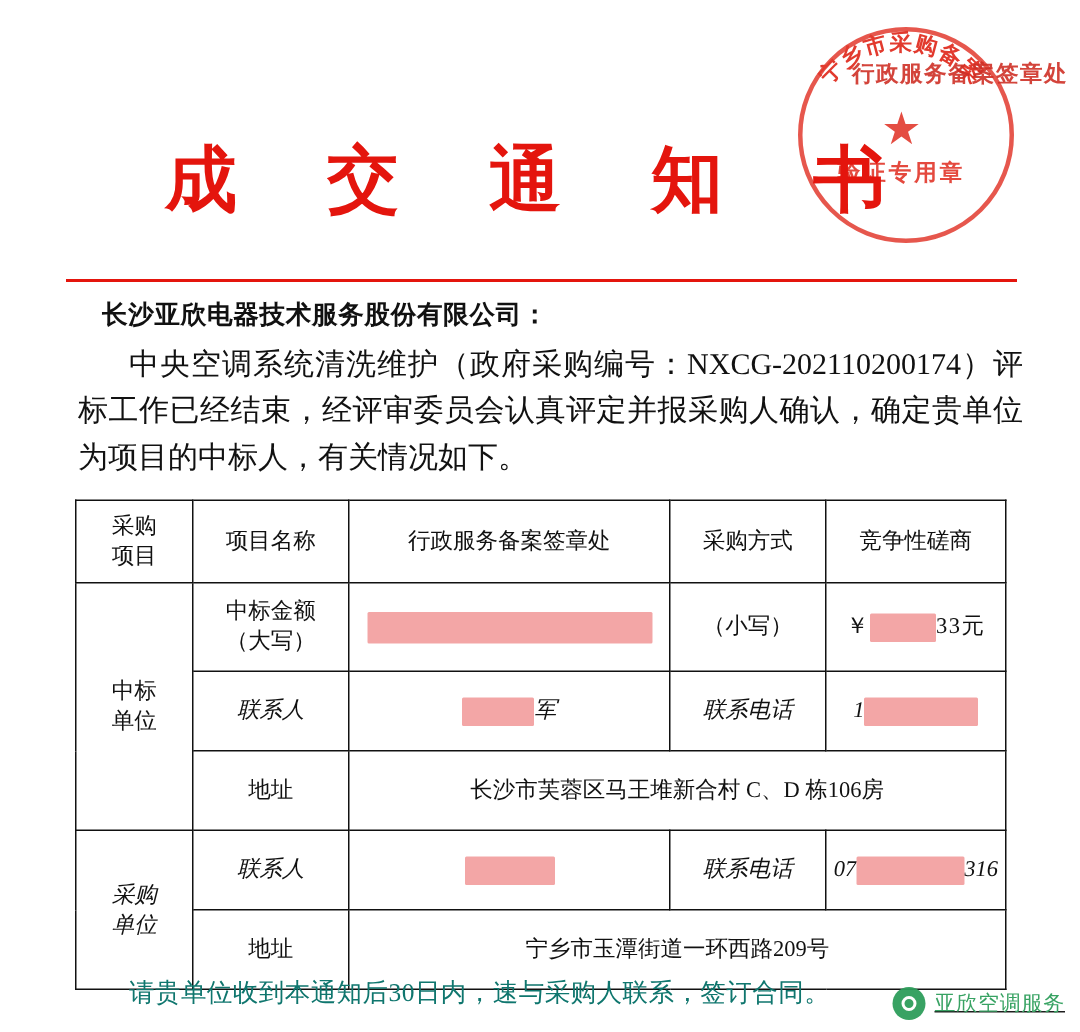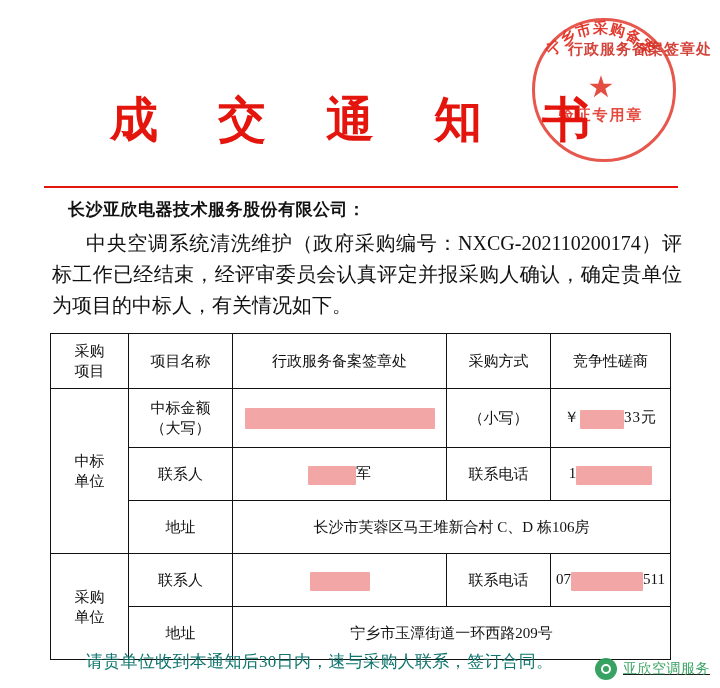--- a/index.html
+++ b/index.html
@@ -153,21 +153,21 @@
     border: 1px solid #111;
     text-align: center;
     vertical-align: middle;
     padding: 6px 4px;
     line-height: 20px;
     color: #111;
   }
   .c-lbl { font-weight: normal; }
   .h-row td { height: 42px; }
   .r-amount td { height: 46px; }
-  .r-contact td { height: 40px; }
+  .r-contact td { height: 40px; font-style: italic; }
   .r-addr td { height: 40px; }
 
   .redact {
     display: inline-block;
     vertical-align: middle;
     background: #f2a1a1;
     border-radius: 1px;
     opacity: .95;
   }
   .redact.w1 { width: 190px; height: 21px; }
@@ -312,21 +312,21 @@
       </tr>
 
       <tr class="r-contact">
         <td class="c-lbl" rowspan="2">采购<br>单位</td>
         <td class="c-lbl">联系人</td>
         <td>
           <span class="redact w5"></span>
         </td>
         <td class="c-lbl">联系电话</td>
         <td>
-          <span>07</span><span class="redact w6"></span><span>511</span>
+          <span>07</span><span class="redact w6"></span><span>316</span>
         </td>
       </tr>
 
       <tr class="r-addr">
         <td class="c-lbl">地址</td>
         <td colspan="3">宁乡市玉潭街道一环西路209号</td>
       </tr>
     </tbody>
   </table>
 

